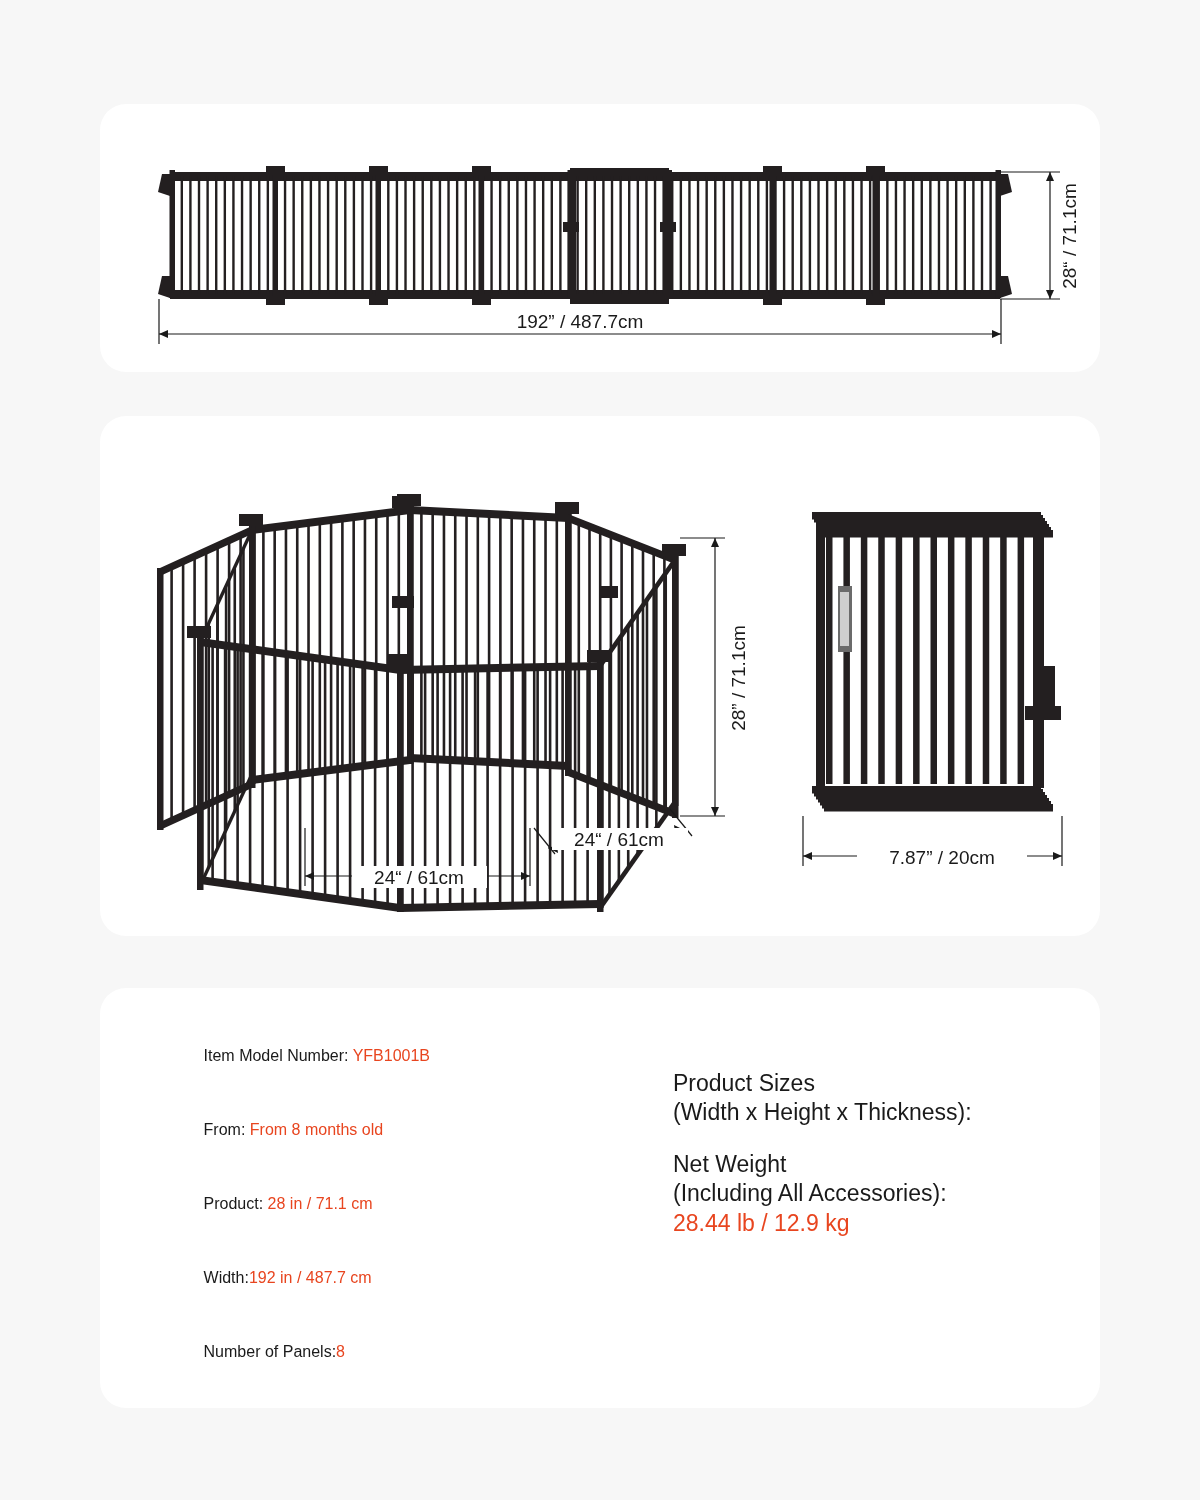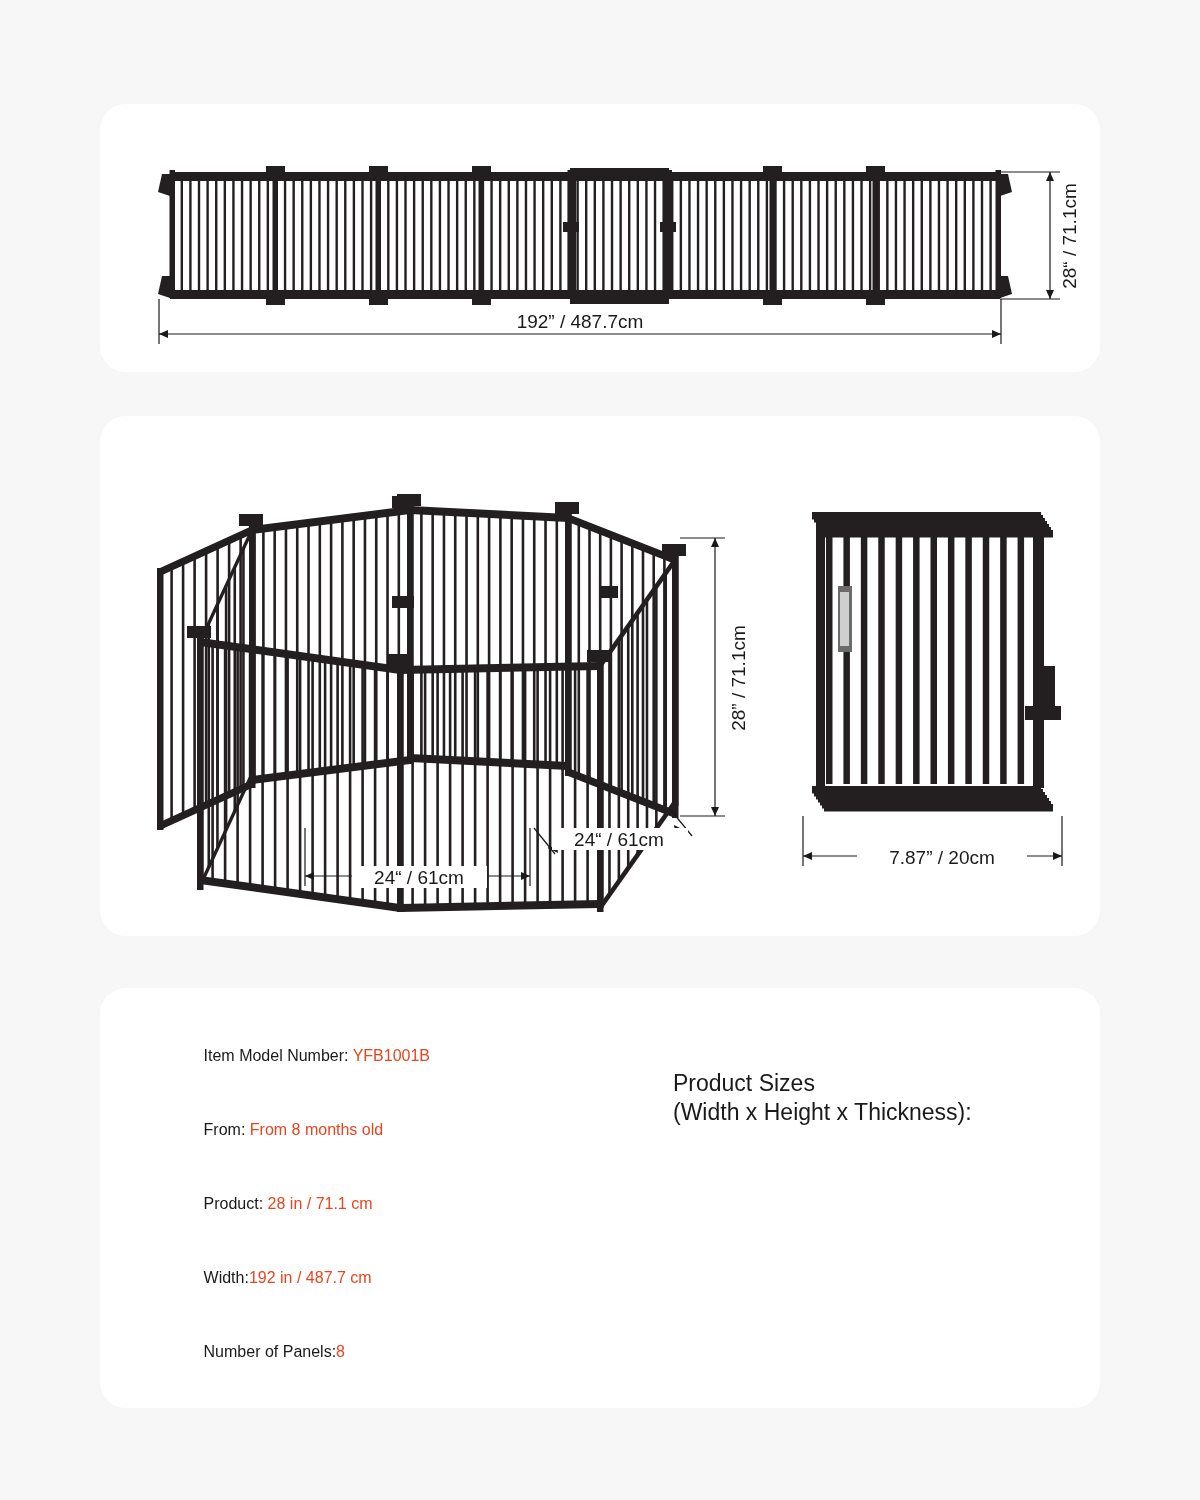--- a/index.html
+++ b/index.html
@@ -497,16 +497,19 @@
       </div>
 
     </div>
 
     <div class="specs-col right">
       <div class="spec-block">
         <div class="title">Product Sizes
 (Width x Height x Thickness):</div>
       </div>
       <div class="spec-block">
+        <div class="title">Net Weight
+(Including All Accessories):</div>
+        <div class="val">28.44 lb / 12.9 kg</div>
       </div>
     </div>
   </div>
 </div>
 
 </body></html>

